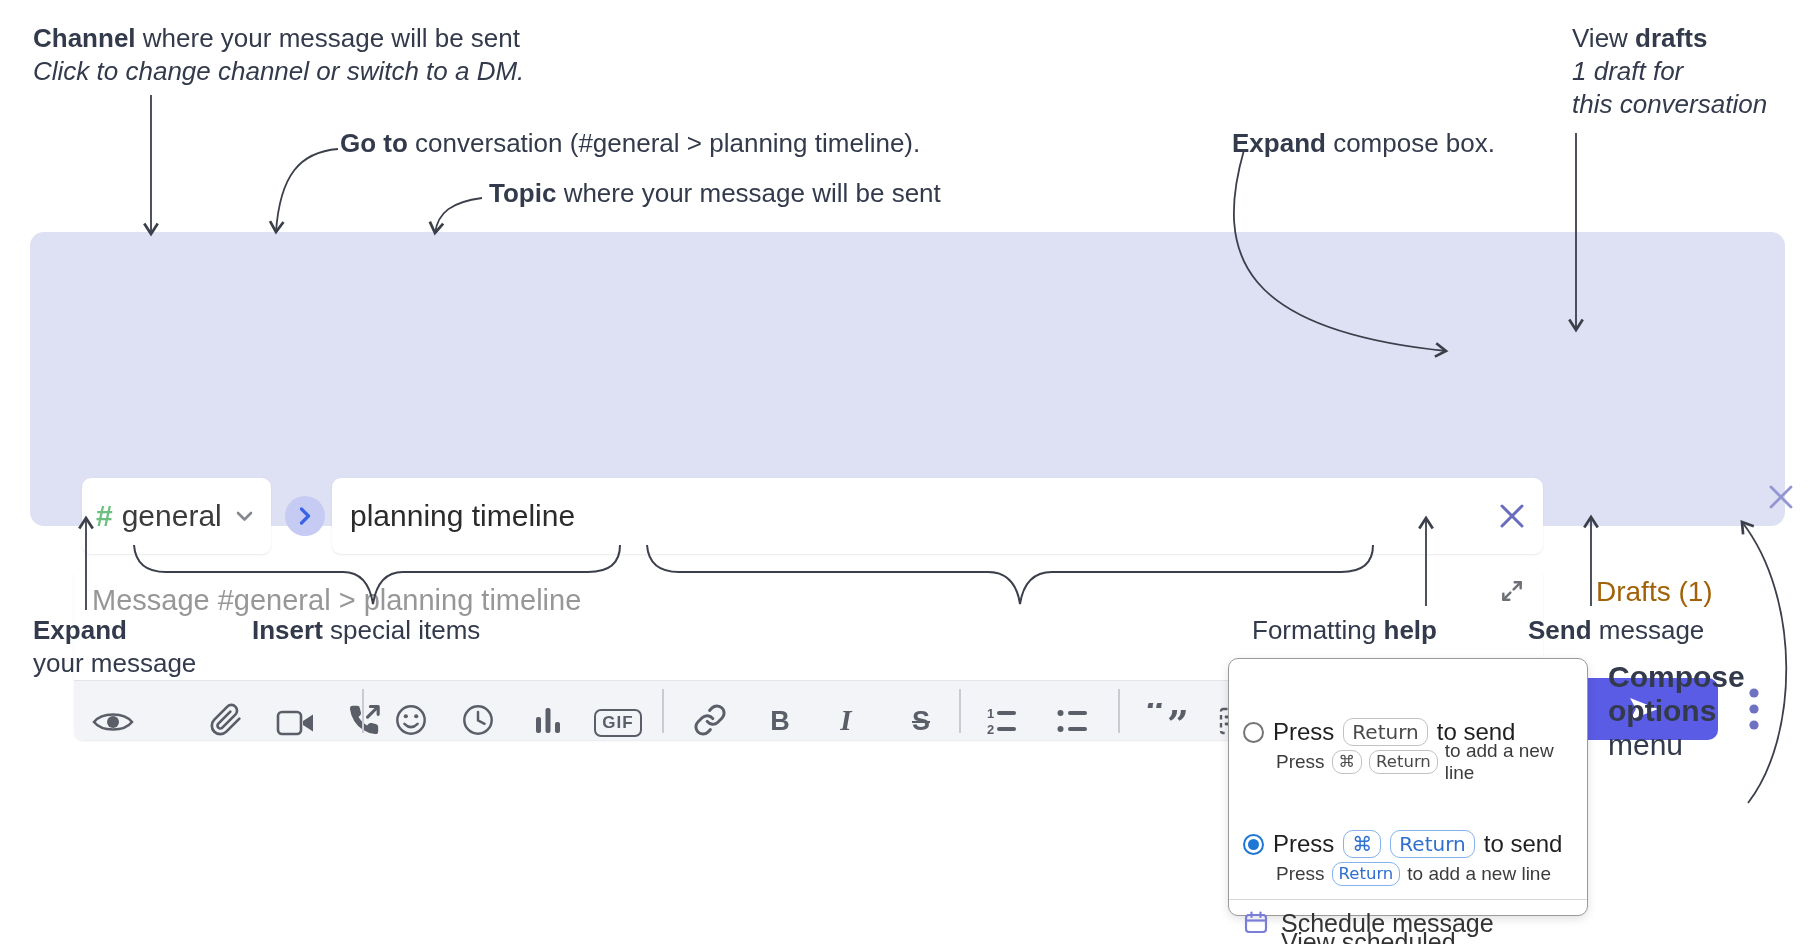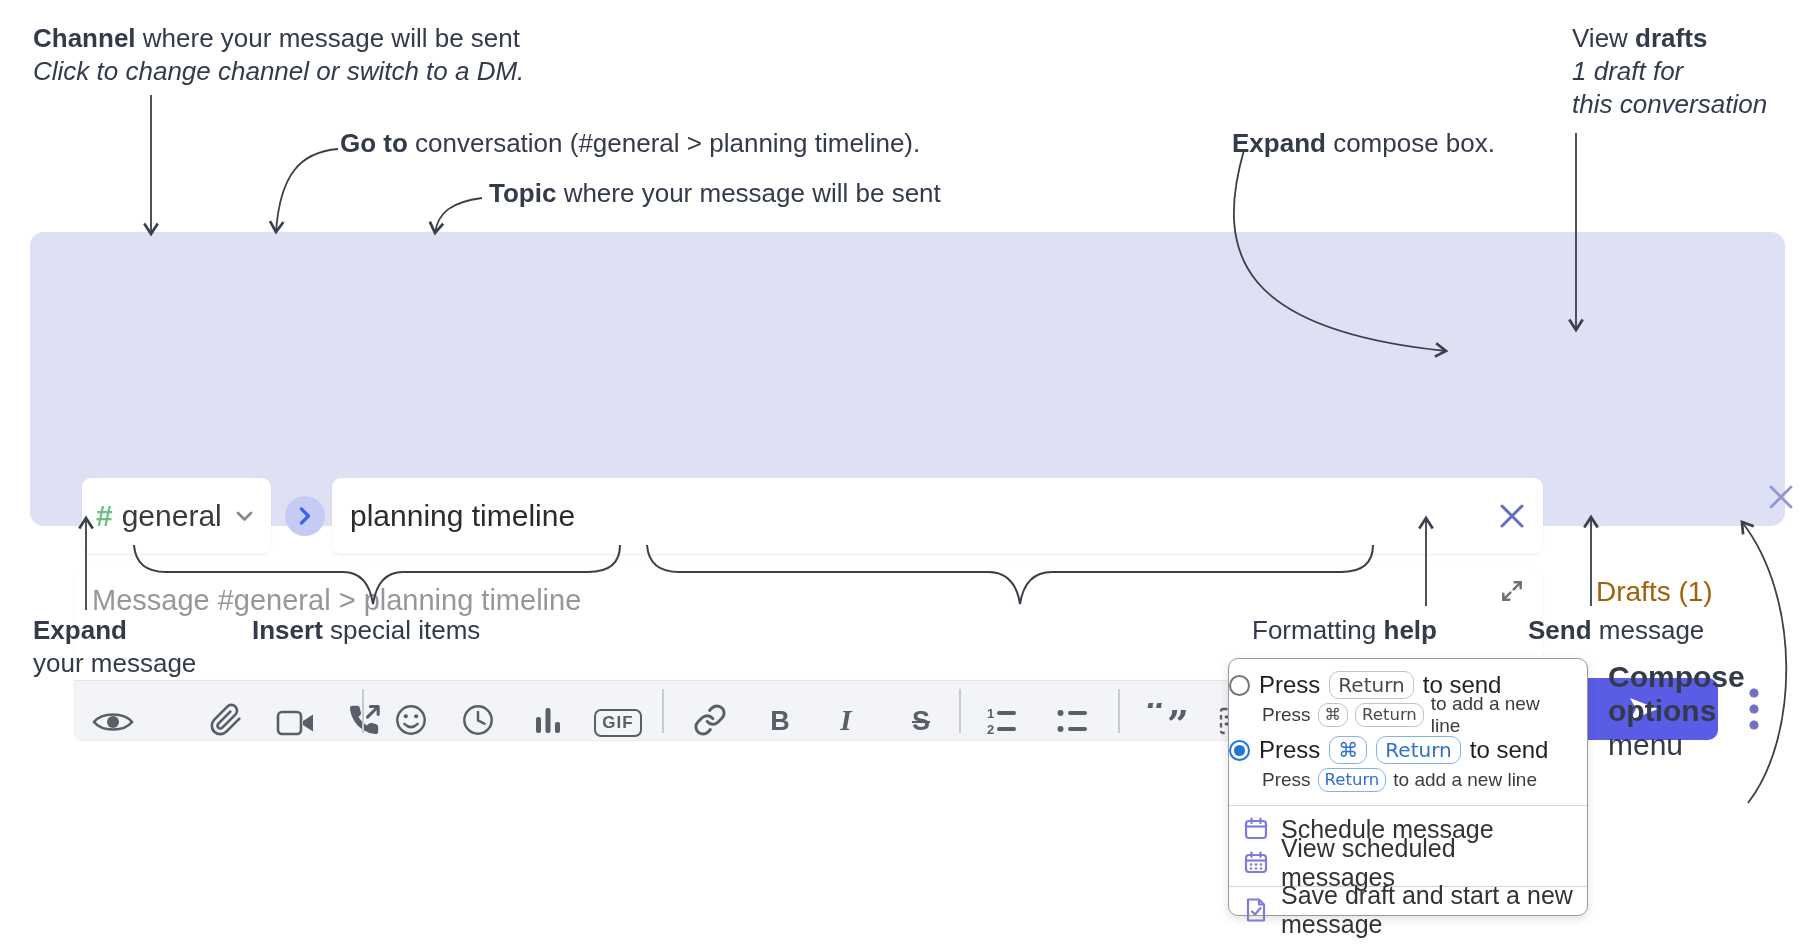--- a/index.html
+++ b/index.html
@@ -63,21 +63,21 @@
   #send-btn { position:absolute; left:1540px; top:446px; width:148px; height:62px; border:none;
               border-radius:10px; background:#5b5ce6; display:flex; align-items:center;
               justify-content:center; cursor:pointer; }
   #ellipsis-btn { position:absolute; left:1706px; top:450px; width:36px; height:54px; border:none;
                   background:transparent; cursor:pointer; display:flex; align-items:center; justify-content:center; }
 
   
   #options-menu { position:absolute; left:1228px; top:658px; width:360px; height:258px; background:#fff;
                   border:1.5px solid #9a9a9a; border-radius:10px; box-shadow:0 3px 10px rgba(0,0,0,.12);
                   padding:10px 0 0 0; }
-  .opt-row { padding:0 14px 6px 0; cursor:pointer; }
+  .opt-row { padding:0 14px 6px 14px; cursor:pointer;margin-top:47px; }
   .opt-main { display:flex; align-items:center; gap:9px; font-size:24px; color:#1f1f1f; height:32px; }
   .opt-sub { display:flex; align-items:center; gap:7px; font-size:19px; color:#3c3c3c; height:27px;
              padding-left:33px; }
   .radio { width:21px; height:21px; border-radius:50%; border:2px solid #757575; background:#fff;
            flex:0 0 auto; position:relative; }
   .radio.sel { border-color:#1e76d6; }
   .radio.sel::after { content:""; position:absolute; left:3px; top:3px; width:11px; height:11px;
                       border-radius:50%; background:#1e76d6; }
   .kbd { font-family:"DejaVu Sans",sans-serif; border:1.5px solid #c2c2c2; border-radius:10px;
          padding:0 8px; font-size:20px; color:#4a4a4a; background:#fff; line-height:26px; }

